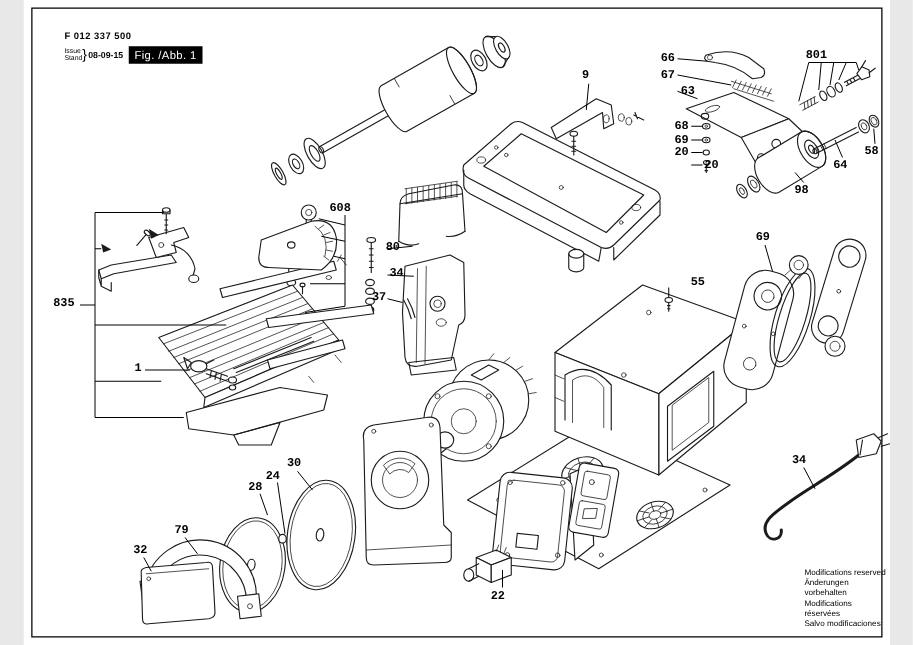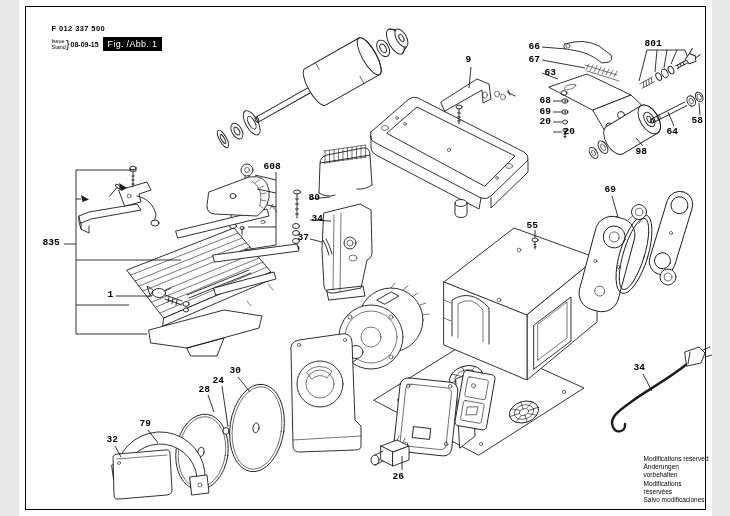--- a/index.html
+++ b/index.html
@@ -412,35 +412,35 @@
   <div class="pl" style="left:510px;top:55px">67</div>
   <div class="pl" style="left:526px;top:68px">63</div>
   <div class="pl" style="left:626px;top:39px">801</div>
   <div class="pl" style="left:521px;top:96px">68</div>
   <div class="pl" style="left:521px;top:107px">69</div>
   <div class="pl" style="left:521px;top:117px">20</div>
   <div class="pl" style="left:545px;top:127px">20</div>
   <div class="pl" style="left:673px;top:116px">58</div>
   <div class="pl" style="left:648px;top:127px">64</div>
   <div class="pl" style="left:617px;top:147px">98</div>
-  <div class="pl" style="left:508px;top:221px">55</div>
+  <div class="pl" style="left:534px;top:221px">55</div>
   <div class="pl" style="left:586px;top:185px">69</div>
   <div class="pl" style="left:615px;top:363px">34</div>
   <div class="pl" style="left:245px;top:162px">608</div>
   <div class="pl" style="left:290px;top:193px">80</div>
   <div class="pl" style="left:293px;top:214px">34</div>
   <div class="pl" style="left:279px;top:233px">37</div>
   <div class="pl" style="left:24px;top:238px">835</div>
   <div class="pl" style="left:89px;top:290px">1</div>
   <div class="pl" style="left:211px;top:366px">30</div>
   <div class="pl" style="left:194px;top:376px">24</div>
   <div class="pl" style="left:180px;top:385px">28</div>
   <div class="pl" style="left:121px;top:419px">79</div>
   <div class="pl" style="left:88px;top:435px">32</div>
-  <div class="pl" style="left:374px;top:472px">26</div>
+  <div class="pl" style="left:374px;top:472px">22</div>
 
   <div class="footer">
     <div>Modifications reserved</div>
     <div>Änderungen vorbehalten</div>
     <div>Modifications réservées</div>
     <div>Salvo modificaciones</div>
   </div>
 </div>
 
 </body></html>

